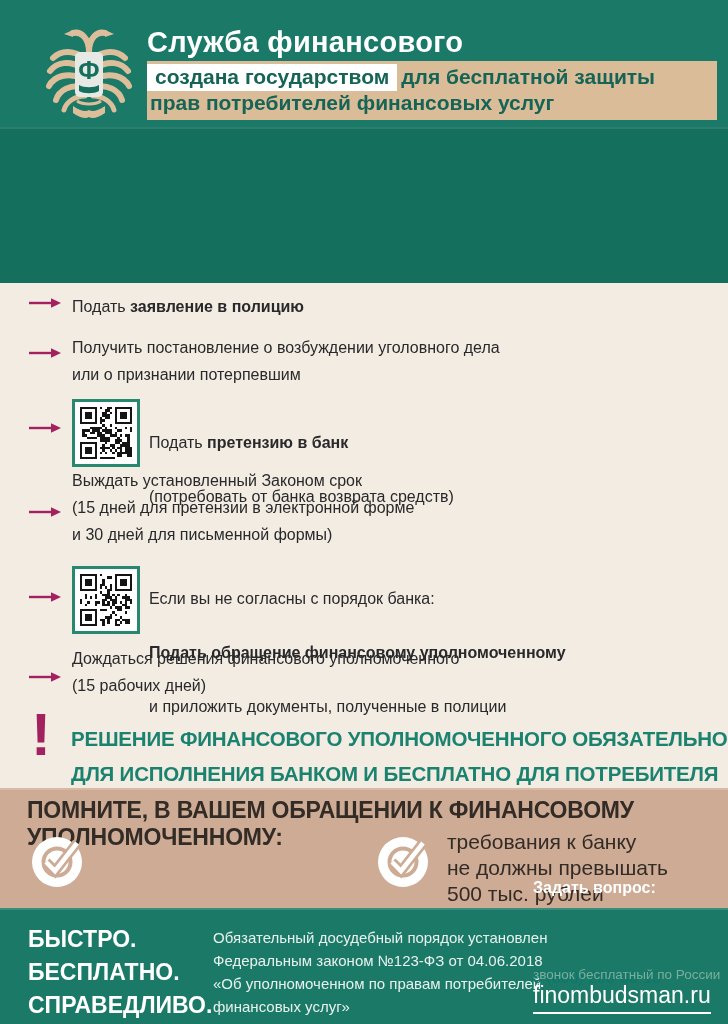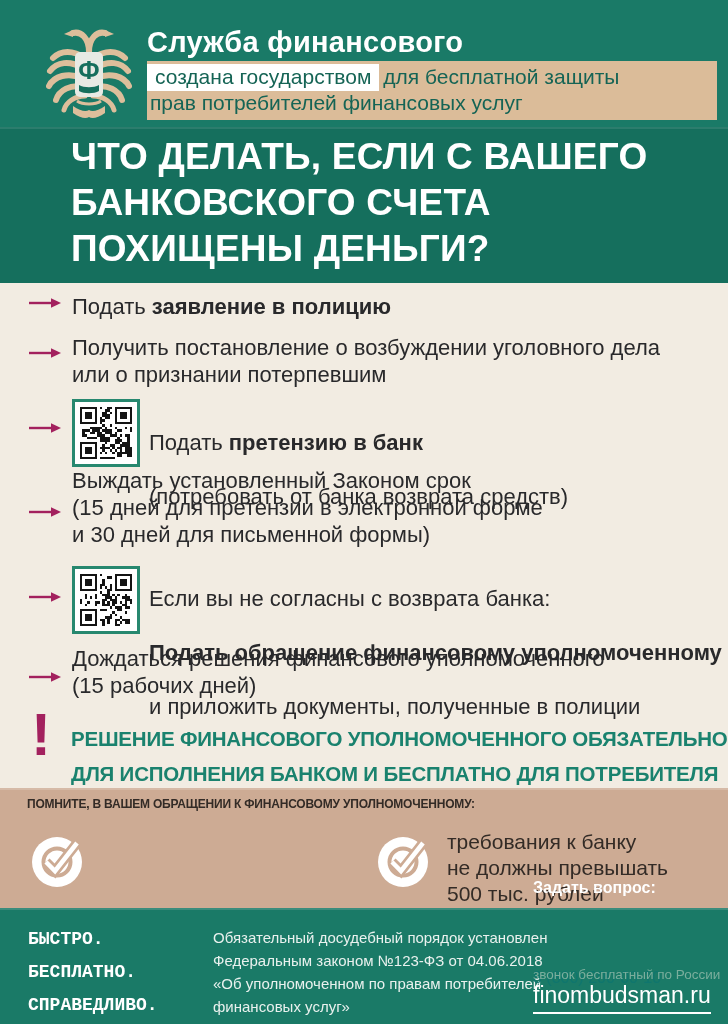--- a/index.html
+++ b/index.html
@@ -23,56 +23,56 @@
   .band-header{top:0;height:127px;background:var(--green-header);}
   .band-headline{top:127px;height:156px;background:var(--green-main);box-shadow:inset 0 2px 0 rgba(255,255,255,.10);}
   .band-body{top:283px;height:505px;background:var(--body-bg);}
   .band-reminder{top:788px;height:120px;background:var(--tan-band);box-shadow:inset 0 2px 0 rgba(255,255,255,.18);}
   .band-footer{top:908px;height:116px;background:var(--green-header);box-shadow:inset 0 2px 0 rgba(255,255,255,.14);}
 
   .abs{position:absolute;}
   .logo{left:46px;top:22px;width:86px;height:102px;}
   .title{left:147px;top:26px;font-size:29px;font-weight:700;color:var(--white);letter-spacing:.3px;}
   .subtitle{left:147px;top:61px;width:570px;background:var(--tan-header);padding:3px 0 5px;
-            color:var(--subtitle-green);font-size:21px;font-weight:400;line-height:24px;}
+            color:var(--subtitle-green);font-size:21px;font-weight:700;line-height:24px;}
   .subtitle .hl{display:inline-block;background:var(--white);padding:1px 8px 2px;margin-right:4px;}
   .subtitle .line2{padding-left:3px;}
 
   .headline{left:71px;top:134px;color:var(--white);font-size:37px;font-weight:700;line-height:46px;
             letter-spacing:.2px;white-space:pre-line;}
 
   .arrow{left:28px;width:34px;height:12px;}
   .a1{top:297px;}.a2{top:347px;}.a3{top:422px;}.a4{top:506px;}.a5{top:591px;}.a6{top:671px;}
 
-  .step-text{color:var(--text-dark);font-size:22px;line-height:27px;white-space:pre-line;}
+  .step-text{color:var(--text-dark);font-size:16px;line-height:27px;white-space:pre-line;}
   .s1{left:72px;top:293px;}
   .s2{left:72px;top:334px;}
   .s3{left:149px;top:402px;}
   .s4{left:72px;top:455px;margin-top:12px;}
   .s5{left:149px;top:558px;}
   .s6{left:72px;top:645px;}
   .step-text b{font-weight:700;}
 
   .qr{width:68px;height:68px;background:var(--white);border:3px solid var(--qr-border);padding:5px;}
   .qr1{left:72px;top:399px;}
   .qr2{left:72px;top:566px;}
 
   .bang{left:31px;top:702px;font-size:60px;font-weight:700;color:var(--magenta);line-height:66px;}
   .warning{left:71px;top:721px;color:var(--warning-green);font-size:20.5px;font-weight:700;
            line-height:35px;letter-spacing:-.2px;white-space:pre-line;}
 
-  .reminder-title{left:27px;top:797px;color:#332B26;font-size:12px;font-weight:700;letter-spacing:-.2px;}
+  .reminder-title{left:27px;top:797px;color:#332B26;font-size:23px;font-weight:700;letter-spacing:-.2px;}
   .check{width:52px;height:52px;}
   .c1{left:31px;top:836px;}
   .c2{left:377px;top:836px;}
   .reminder-text{color:#332B26;font-size:21px;line-height:26px;white-space:pre-line;}
   .r1{left:99px;top:829px;}
   .r2{left:447px;top:829px;}
 
-  .slogan{left:28px;top:923px;color:var(--white);font-size:18px;font-weight:700;line-height:33px;white-space:pre-line;font-family:Liberation Mono, monospace;}
+  .slogan{left:28px;top:923px;color:var(--white);font-size:23px;font-weight:700;line-height:33px;white-space:pre-line;}
   .legal{left:213px;top:926px;color:#E9F1EE;font-size:15px;line-height:23px;white-space:pre-line;}
   .ask{left:533px;top:879px;color:var(--white);font-size:16px;font-weight:700;}
   .phone{left:533px;top:946px;color:#0f766e;font-size:16px;margin-top:23px;}
   .phone-note{left:533px;top:967px;color:var(--footer-muted);font-size:13.5px;}
   .site{left:533px;top:982px;color:var(--white);font-size:23px;font-weight:400;
         border-bottom:2px solid var(--white);padding-bottom:3px;display:inline-block;text-decoration:none;}
 </style>
 </head>
 <body>
 
@@ -108,23 +108,20 @@
     <path d="M31,79 C37,83 49,83 55,79" stroke="#DDBE9B" stroke-width="3" fill="none"></path>
   </svg>
 
   <div class="abs title">Служба финансового уполномоченного</div>
 
   <div class="abs subtitle">
     <div><span class="hl">создана государством</span><span>для бесплатной защиты</span></div>
     <div class="line2">прав потребителей финансовых услуг</div>
   </div>
 
-  <div class="abs headline">ЧТО ДЕЛАТЬ, ЕСЛИ С ВАШЕГО
-БАНКОВСКОГО СЧЕТА
-ПОХИЩЕНЫ ДЕНЬГИ?</div>
 
   <svg class="abs arrow a1" viewBox="0 0 34 12">
       <line x1="1" y1="6" x2="24" y2="6" stroke="#A3215E" stroke-width="2.4"></line>
       <polygon points="23,1.2 33,6 23,10.8" fill="#A3215E"></polygon>
     </svg>
   <svg class="abs arrow a2" viewBox="0 0 34 12">
       <line x1="1" y1="6" x2="24" y2="6" stroke="#A3215E" stroke-width="2.4"></line>
       <polygon points="23,1.2 33,6 23,10.8" fill="#A3215E"></polygon>
     </svg>
   <svg class="abs arrow a3" viewBox="0 0 34 12">
@@ -400,21 +397,21 @@
   <div class="abs step-text s3">
     <div><span>Подать </span><b>претензию в банк</b></div>
     <div>(потребовать от банка возврата средств)</div>
   </div>
 
   <div class="abs step-text s4">Выждать установленный Законом срок
 (15 дней для претензии в электронной форме
 и 30 дней для письменной формы)</div>
 
   <div class="abs step-text s5">
-    <div>Если вы не согласны с возврата банка:</div>
+    <div>Если вы не согласны с порядок банка:</div>
     <div><b>Подать обращение финансовому уполномоченному</b></div>
     <div>и приложить документы, полученные в полиции</div>
   </div>
 
   <div class="abs step-text s6">Дождаться решения финансового уполномоченного
 (15 рабочих дней)</div>
 
   <div class="abs bang">!</div>
   <div class="abs warning">РЕШЕНИЕ ФИНАНСОВОГО УПОЛНОМОЧЕННОГО ОБЯЗАТЕЛЬНО
 ДЛЯ ИСПОЛНЕНИЯ БАНКОМ И БЕСПЛАТНО ДЛЯ ПОТРЕБИТЕЛЯ</div>

